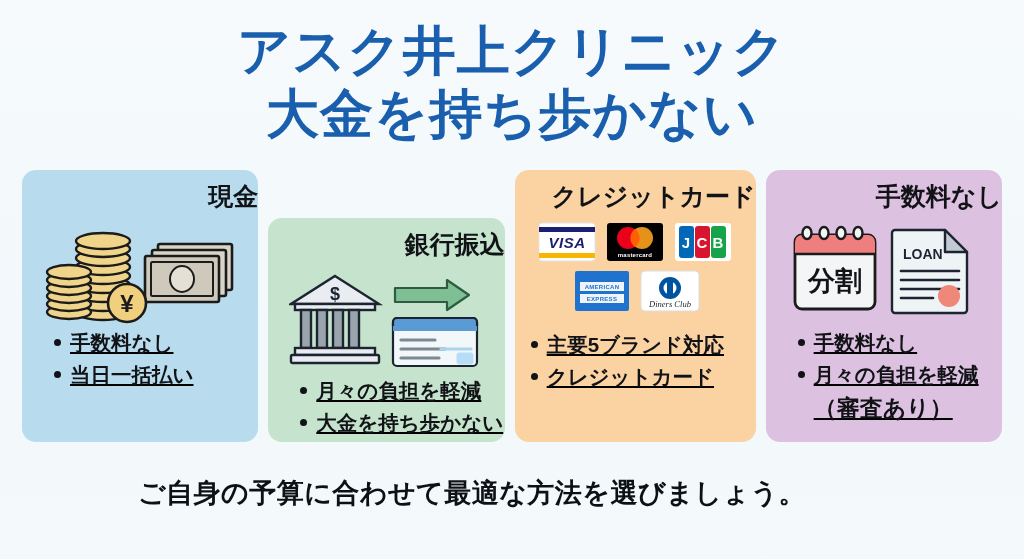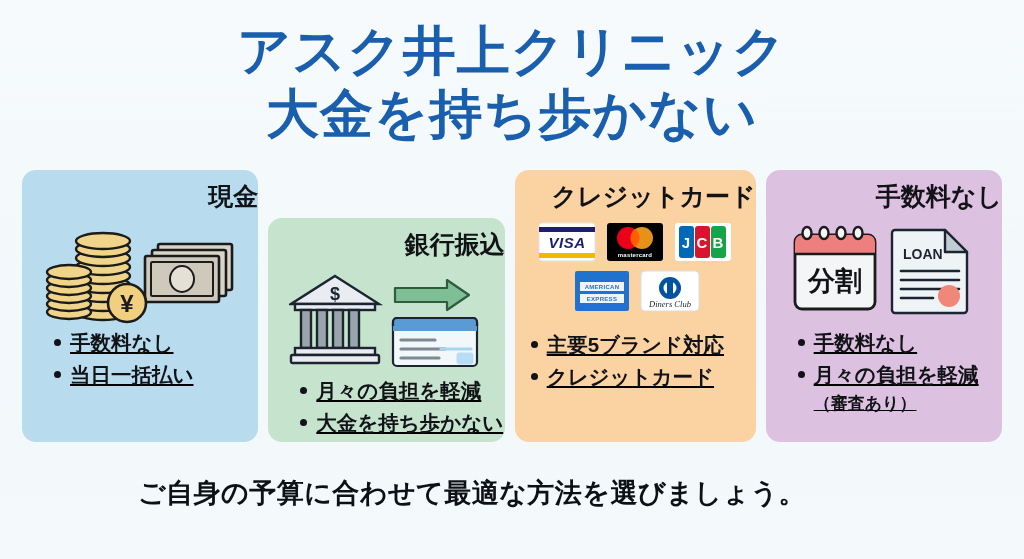--- a/index.html
+++ b/index.html
@@ -95,21 +95,21 @@
   .bullet .dot {
     display: inline-block;
     width: 7px;
     height: 7px;
     border-radius: 50%;
     background: #111317;
     margin: 12px 9px 0 6px;
     flex: none;
   }
   .bullet-sub {
-    font-size: 17px;
+    font-size: 23px;
     font-weight: bold;
     color: #111317;
     line-height: 1.5;
     padding-left: 22px;
     white-space: nowrap;
   }
 
   
   .footer {
     position: absolute;

